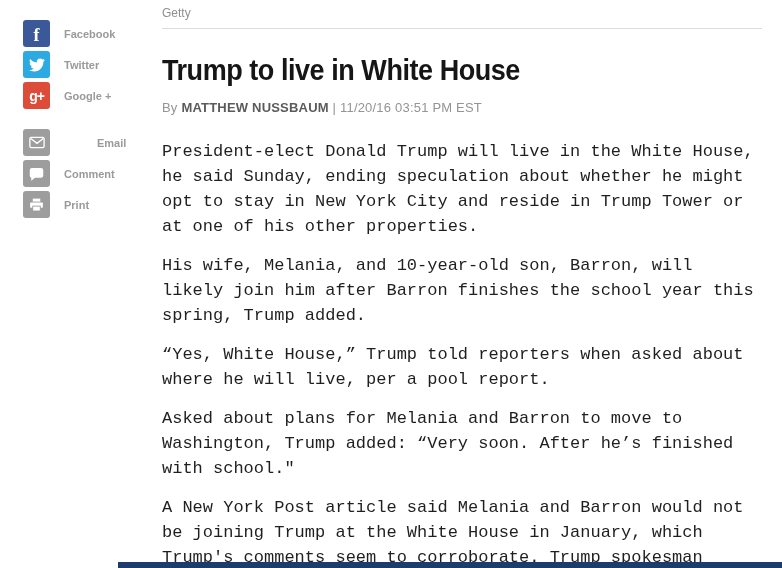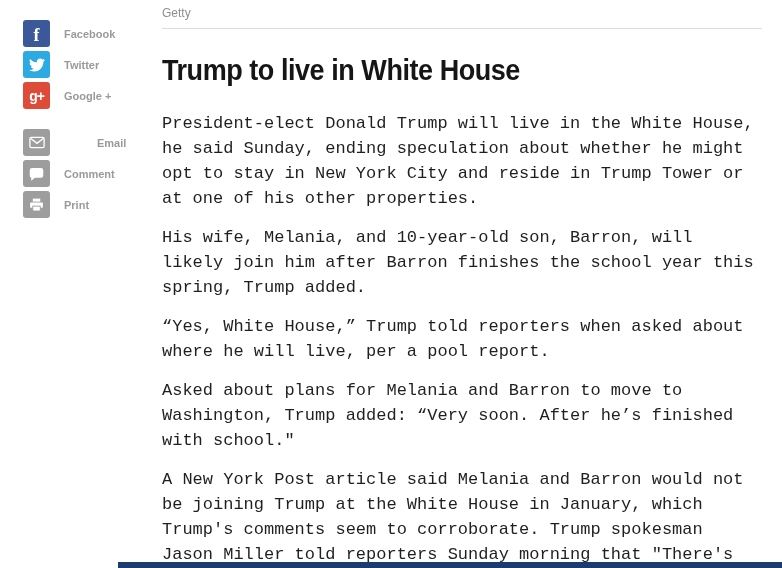--- a/index.html
+++ b/index.html
@@ -112,20 +112,21 @@
     </div>
 
   </aside>
 
   <main class="content">
     <div class="photo-credit">Getty</div>
     <hr class="top-divider">
 
     <h1 class="headline">Trump to live in White House</h1>
 
+    <div class="byline"><span>By </span><a class="author">MATTHEW NUSSBAUM</a><span> | </span><span>11/20/16 03:51 PM EST</span></div>
 
     <div class="story">
       <p>President-elect Donald Trump will live in the White House, he said Sunday, ending speculation about whether he might opt to stay in New York City and reside in Trump Tower or at one of his other properties.</p>
       <p>His wife, Melania, and 10-year-old son, Barron, will likely join him after Barron finishes the school year this spring, Trump added.</p>
       <p>“Yes, White House,” Trump told reporters when asked about where he will live, per a pool report.</p>
       <p>Asked about plans for Melania and Barron to move to Washington, Trump added: “Very soon. After he’s finished with school."</p>
       <p>A New York Post article said Melania and Barron would not be joining Trump at the White House in January, which Trump's comments seem to corroborate. Trump spokesman Jason Miller told reporters Sunday morning that "There's obviously a sensitivity" when it comes to moving Barron in the middle of the school year.</p>
     </div>
 
     <hr class="bottom-divider">

